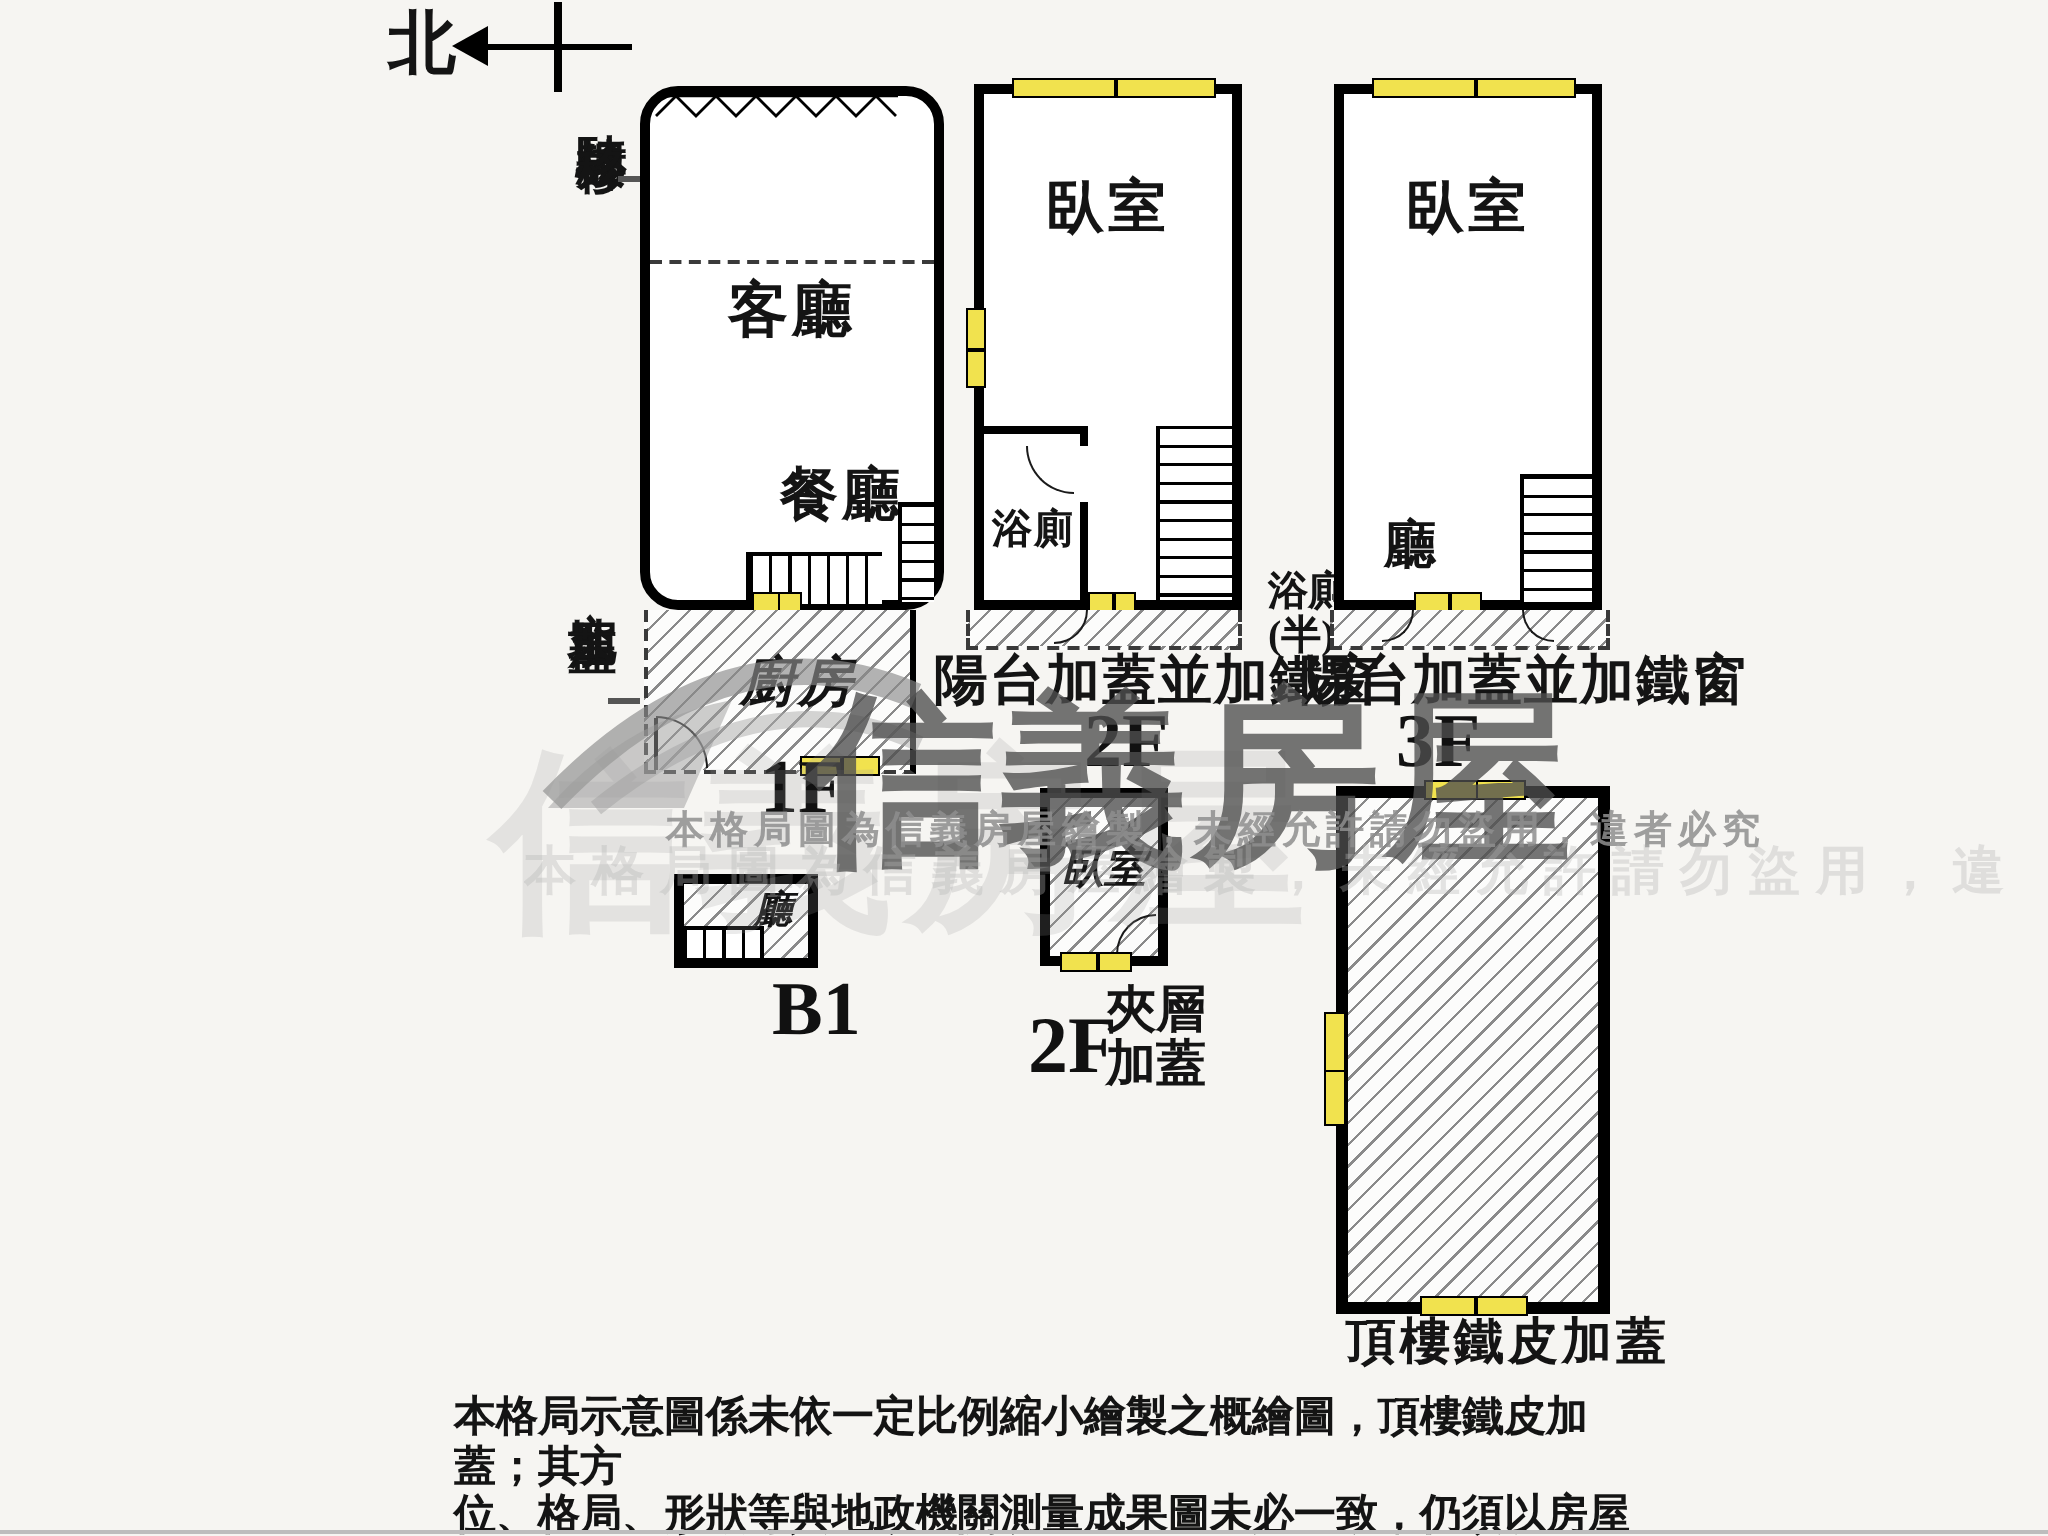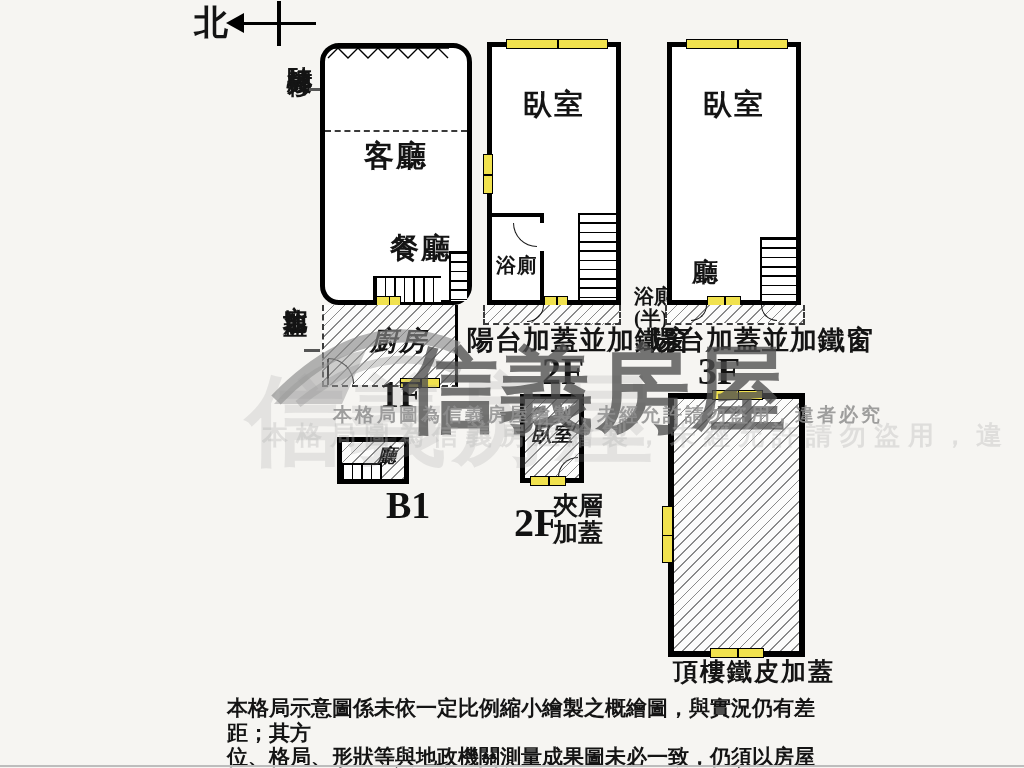--- a/index.html
+++ b/index.html
@@ -128,19 +128,19 @@
     <path d="M 6 80 Q 95 -12 188 28" stroke="#8a8a8a" stroke-width="13" fill="none" opacity="0.65"></path>
     <path d="M 28 84 Q 112 16 190 52" stroke="#a9a9a9" stroke-width="8" fill="none" opacity="0.5"></path>
     <path d="M 4 84 Q 42 40 96 30 L 72 84 Z" fill="#9b9b9b" opacity="0.5"></path>
   </svg>
   <div class="abs wm" style="left:246px;top:356px;font-size:98px;font-weight:700;color:#9b9b9b;opacity:.2;letter-spacing:5px;white-space:nowrap;">信義房屋</div>
   <div class="abs wm" style="left:404px;top:327px;font-size:94px;font-weight:700;color:#4f4f4f;opacity:.78;letter-spacing:2px;white-space:nowrap;">信義房屋</div>
   <div class="abs wm" style="left:333px;top:402px;font-size:19px;font-weight:700;color:#8f8f8f;opacity:.85;letter-spacing:3px;white-space:nowrap;">本格局圖為信義房屋繪製，未經允許請勿盜用，違者必究</div>
   <div class="abs wm" style="left:262px;top:418px;width:745px;font-size:26px;font-weight:700;color:#b5b5b5;opacity:.35;letter-spacing:8px;white-space:nowrap;overflow:hidden;">本格局圖為信義房屋繪製，未經允許請勿盜用，違者必究</div>
 
   <div class="abs" style="left:227px;top:696px;width:600px;font-size:21px;font-weight:600;line-height:24.5px;color:#141414;">
-    <div>本格局示意圖係未依一定比例縮小繪製之概繪圖，與實況仍有差距；其方</div>
+    <div>本格局示意圖係未依一定比例縮小繪製之概繪圖，頂樓鐵皮加蓋；其方</div>
     <div>位、格局、形狀等與地政機關測量成果圖未必一致，仍須以房屋現場為準。</div>
 
   </div>
 
   <div class="abs" style="left:0;top:765px;width:1024px;height:2px;background:#bdbdbd;"></div>
 </div>
 
 </body></html>

